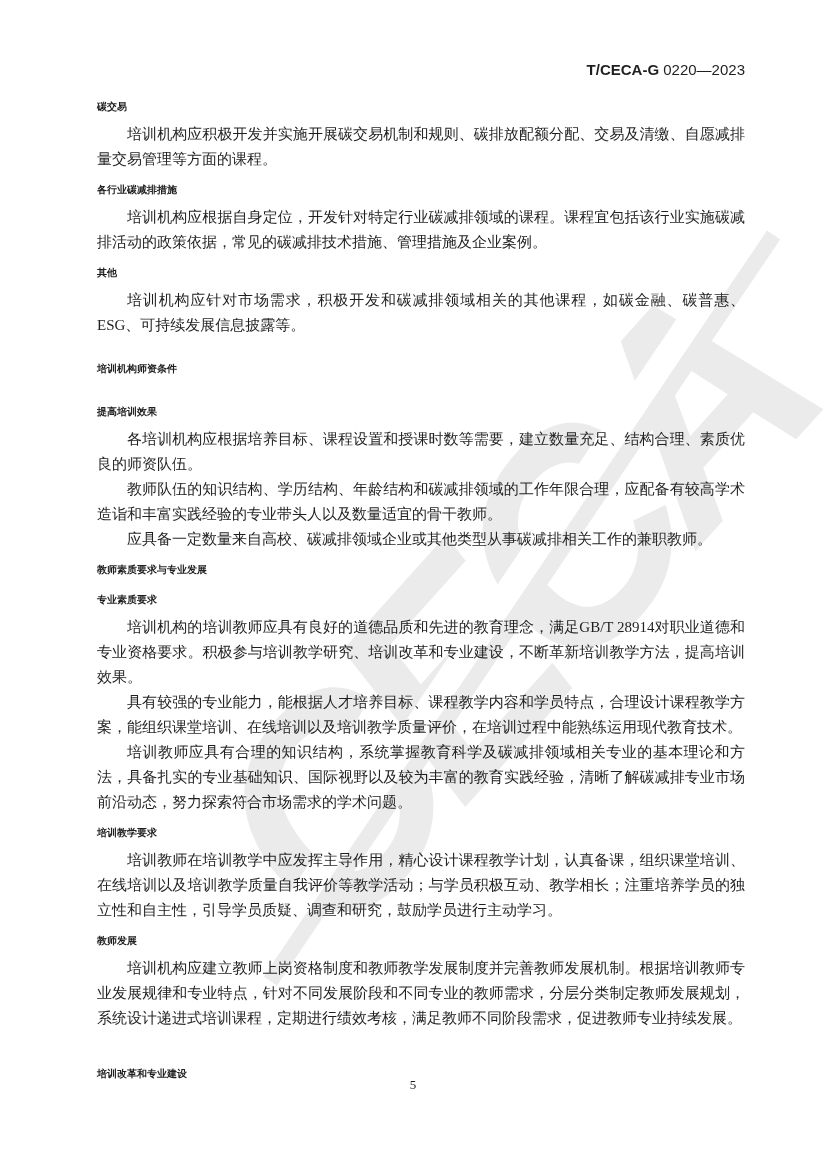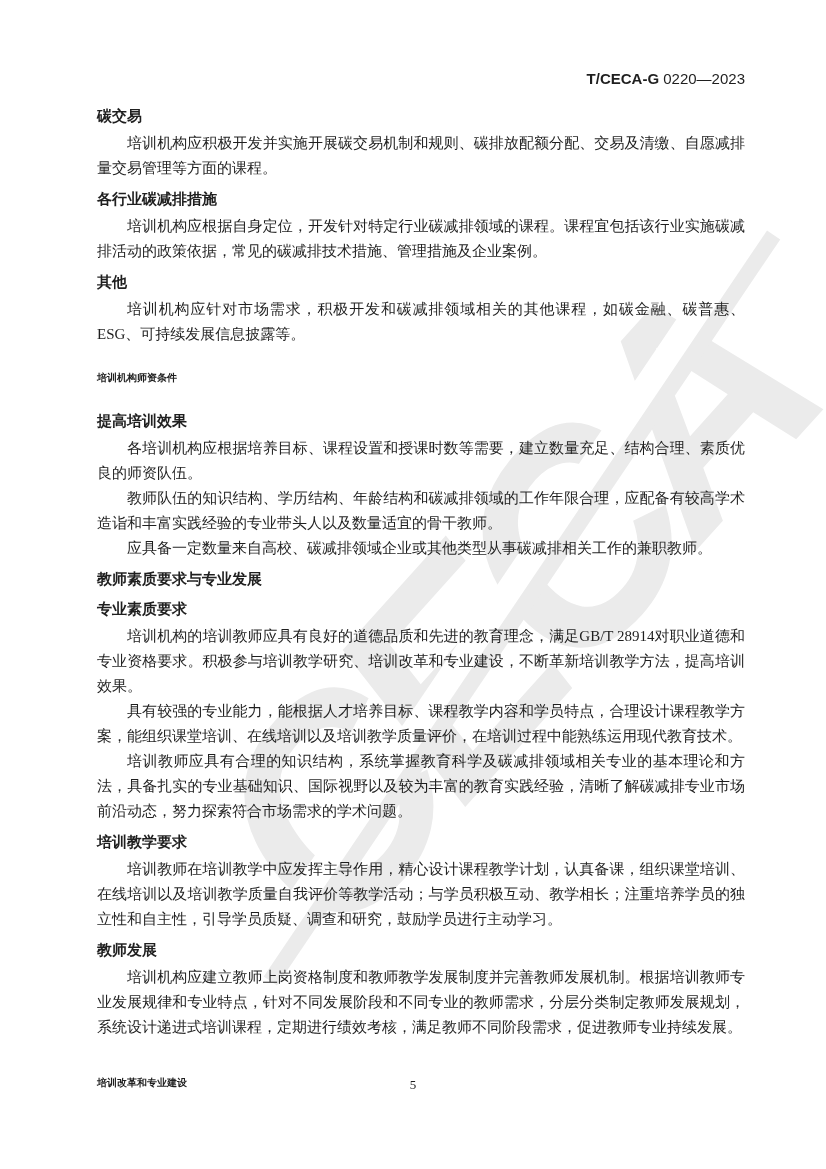--- a/index.html
+++ b/index.html
@@ -52,38 +52,38 @@
     height: 16px;
     background: #ebebeb;
     transform: translate(-50%, -50%) rotate(-56deg);
   }
 
   
   .content {
     position: absolute;
     z-index: 1;
     left: 97px;
-    top: 69px;
+    top: 60px;
     width: 648px;
     display: flow-root;
   }
   .doc-header {
     text-align: right;
     font-size: 15px;
     line-height: 20px;
     margin: 0 0 14px 0;
     font-family: "Liberation Sans", "DejaVu Sans", sans-serif;
   }
   .doc-header .std-prefix { font-weight: bold; }
   .doc-header .std-num { font-weight: normal; }
 
   .heading {
     font-family: "Liberation Sans", "DejaVu Sans", sans-serif;
     font-weight: bold;
-    font-size: 15px;
+    font-size: 10px;
     line-height: 25px;
     margin: 5px 0 3px 0;
   }
   .chapter {
     font-family: "Liberation Sans", "DejaVu Sans", sans-serif;
     font-weight: bold;
     font-size: 10px;
     line-height: 25px;
     margin: 18px 0 18px 0;
   }

